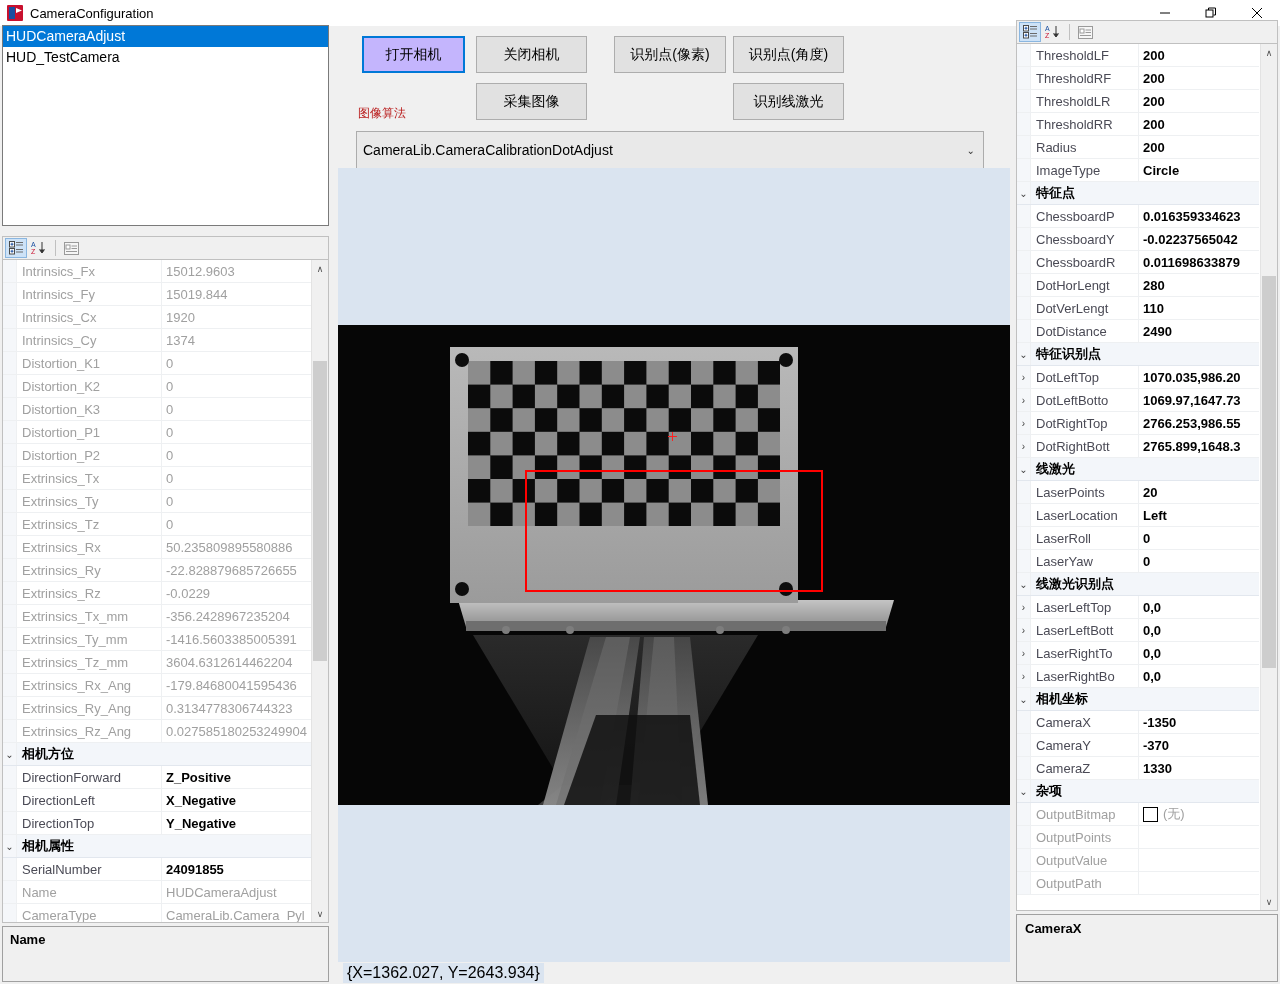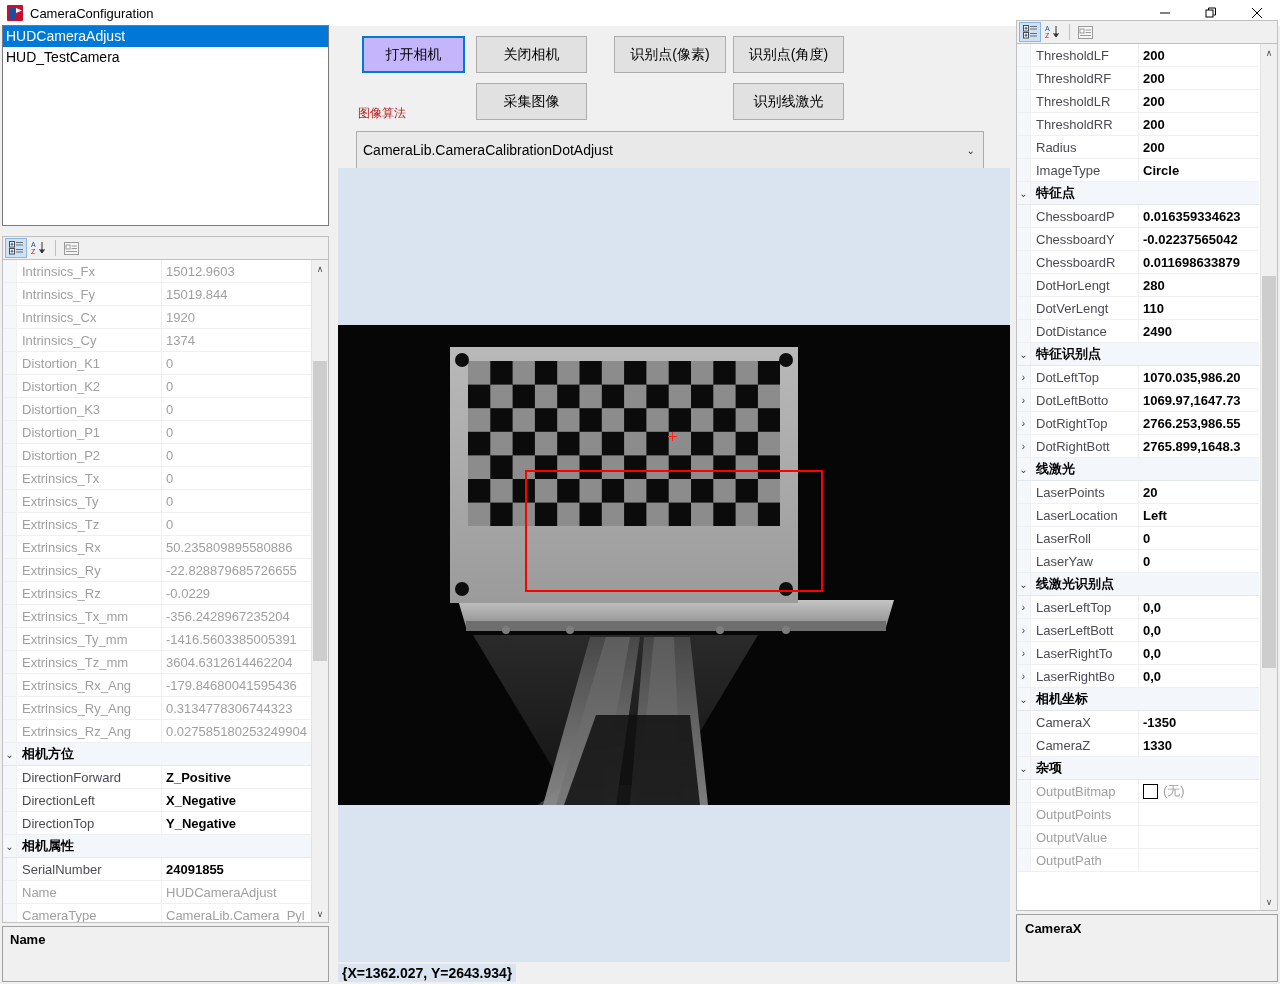--- a/index.html
+++ b/index.html
@@ -147,22 +147,22 @@
     position: absolute; left: 525px; top: 490px; width: 298px; height: 122px;
     border: 2px solid #ff0000; pointer-events: none; z-index: 6;
   }
   .crosshair { position: absolute; z-index: 7; background: #ff2020; }
 
   #statusbar {
     position: absolute; left: 338px; top: 962px; width: 672px; height: 22px;
     background: #f0f0f0; display: flex; align-items: center;
   }
   #status-text {
-    background: #dae4f0; font-size: 14px; color: #000;
-    padding: 1px 4px;  font-weight: bold;
+    background: #dae4f0; font-size: 16px; color: #000;
+    padding: 1px 4px; margin-left: 5px;
   }
 
   
   #right-pg-tool { position: absolute; left: 1016px; top: 20px; width: 262px; }
   #right-pg { position: absolute; left: 1016px; top: 43px; width: 262px; height: 868px; }
   #right-desc {
     position: absolute; left: 1016px; top: 914px; width: 262px; height: 68px;
     background: #f0f0f0; border: 1px solid #a0a0a0; padding: 6px 8px;
   }
   #right-desc-title { font-weight: bold; font-size: 13px; color: #000; }
@@ -741,20 +741,25 @@
         <div class="pg-name" style="--namew: 108px;">相机坐标</div>
         <div class="pg-val"></div>
       </div>
       <div class="pg-row bold">
         <div class="pg-gutter"></div>
         <div class="pg-name" style="--namew: 108px;">CameraX</div>
         <div class="pg-val">-1350</div>
       </div>
       <div class="pg-row bold">
         <div class="pg-gutter"></div>
+        <div class="pg-name" style="--namew: 108px;">CameraY</div>
+        <div class="pg-val">-370</div>
+      </div>
+      <div class="pg-row bold">
+        <div class="pg-gutter"></div>
         <div class="pg-name" style="--namew: 108px;">CameraZ</div>
         <div class="pg-val">1330</div>
       </div>
       <div class="pg-row cat">
         <div class="pg-gutter">
           <span class="chev">⌄</span>
         </div>
         <div class="pg-name" style="--namew: 108px;">杂项</div>
         <div class="pg-val"></div>
       </div>

